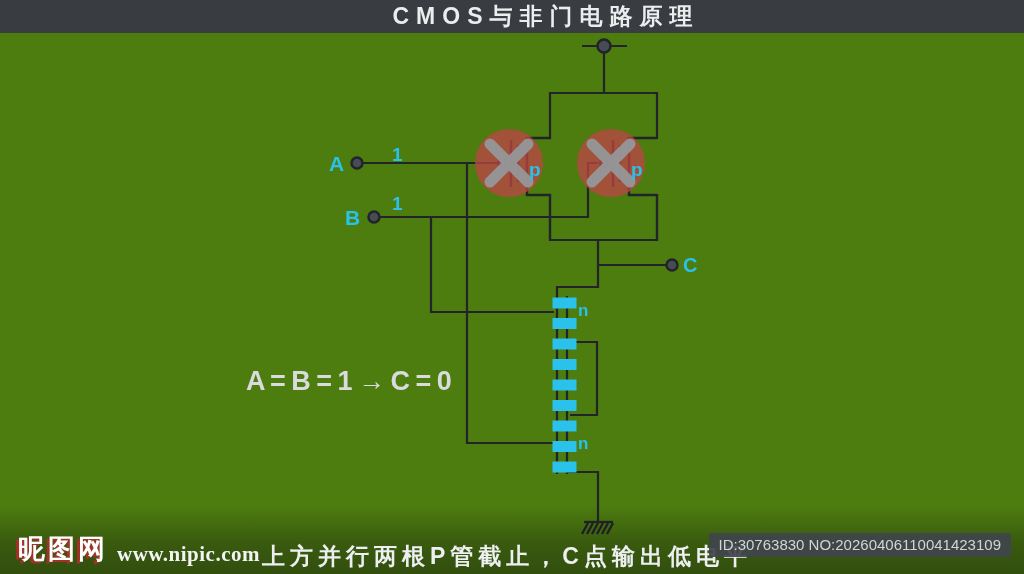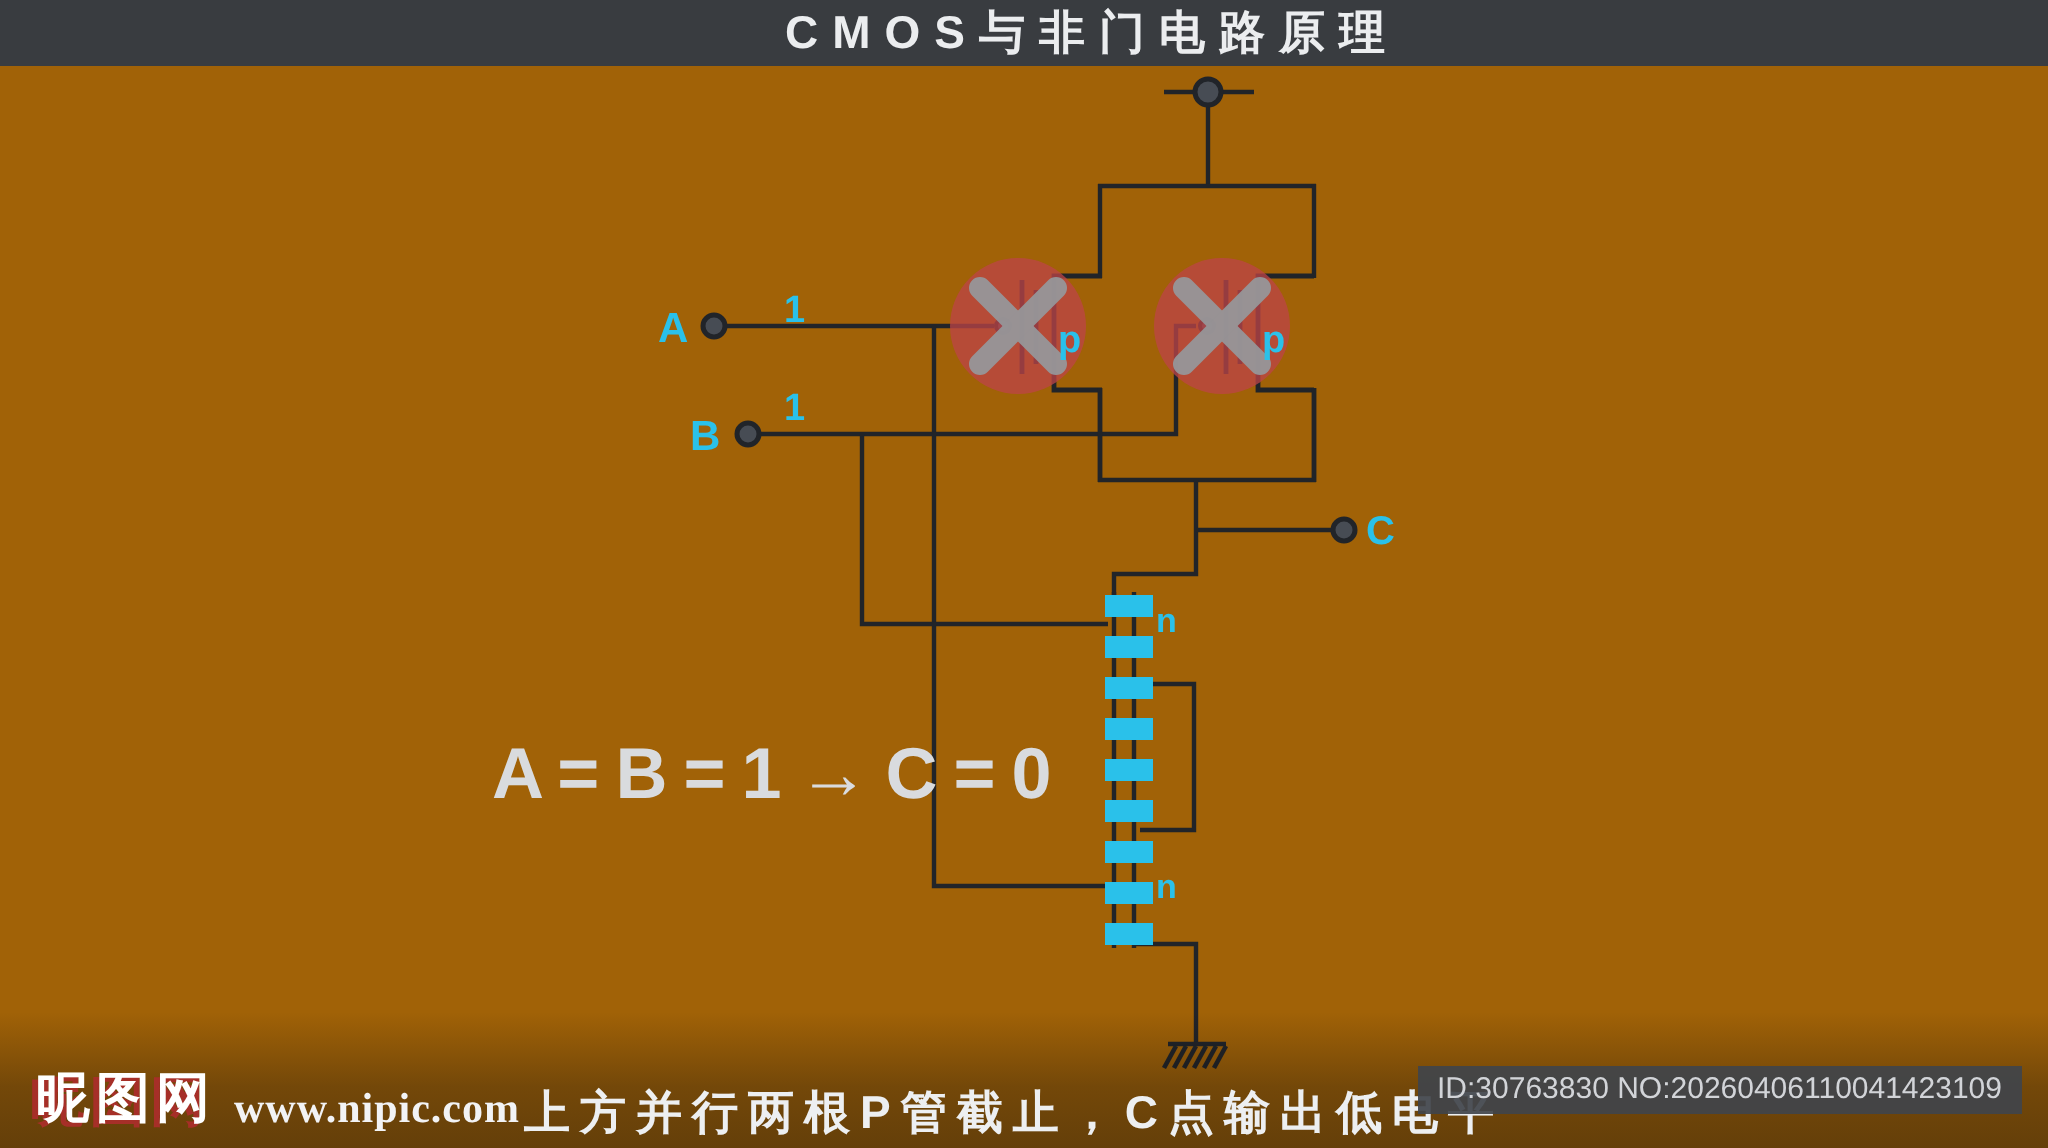--- a/index.html
+++ b/index.html
@@ -1,32 +1,32 @@
 <!DOCTYPE html>
 <html><head>
 <meta charset="utf-8">
 <style>
   html,body{margin:0;padding:0;background:#2a2c2f;}
   .stage{
     position:relative;width:1024px;height:574px;overflow:hidden;
-    background:#a16207;
+    background:#4d7c0f;
     font-family:"Liberation Sans", sans-serif;
   }
   .topbar{
     position:absolute;left:0;top:0;width:1024px;height:33px;
     background:#393c40;display:flex;align-items:center;justify-content:center;
   }
   .topbar .title{
     color:#ebedef;font-size:23px;font-weight:bold;letter-spacing:7px;
     padding-left:68px;white-space:nowrap;
   }
   svg.circuit{position:absolute;left:0;top:0;}
   .formula{
     position:absolute;left:246px;top:366px;
-    color:#d9dbde;font-size:36px;font-weight:bold;
+    color:#d9dbde;font-size:27px;font-weight:bold;
     letter-spacing:1px;word-spacing:-4px;white-space:nowrap;
   }
   .bottom-fade{
     position:absolute;left:0;top:506px;width:1024px;height:68px;
     background:linear-gradient(180deg, rgba(10,11,13,0) 0%, rgba(10,11,13,0.30) 55%, rgba(10,11,13,0.40) 100%);
     pointer-events:none;
   }
   .caption{
     position:absolute;left:507px;top:541px;transform:translateX(-50%);
     color:#edeff1;font-size:23px;font-weight:bold;letter-spacing:5px;white-space:nowrap;

